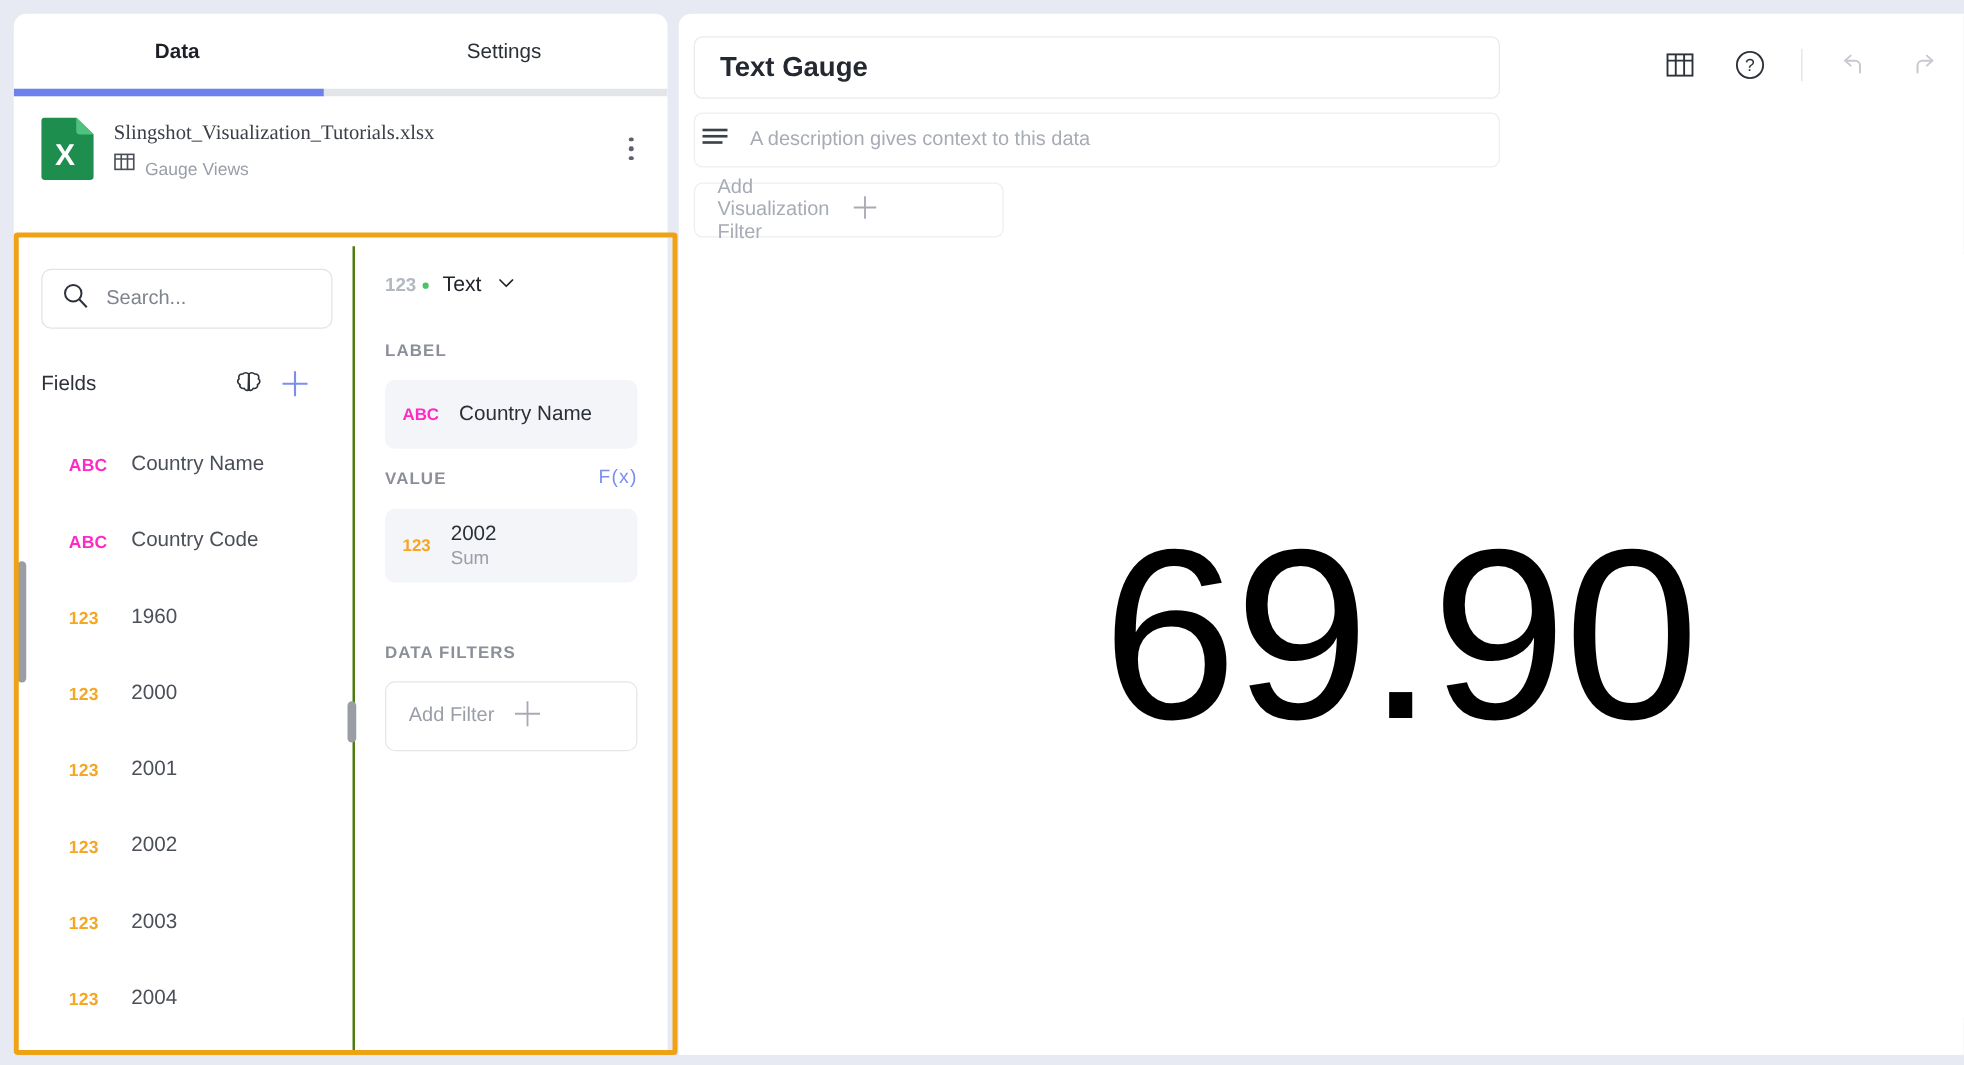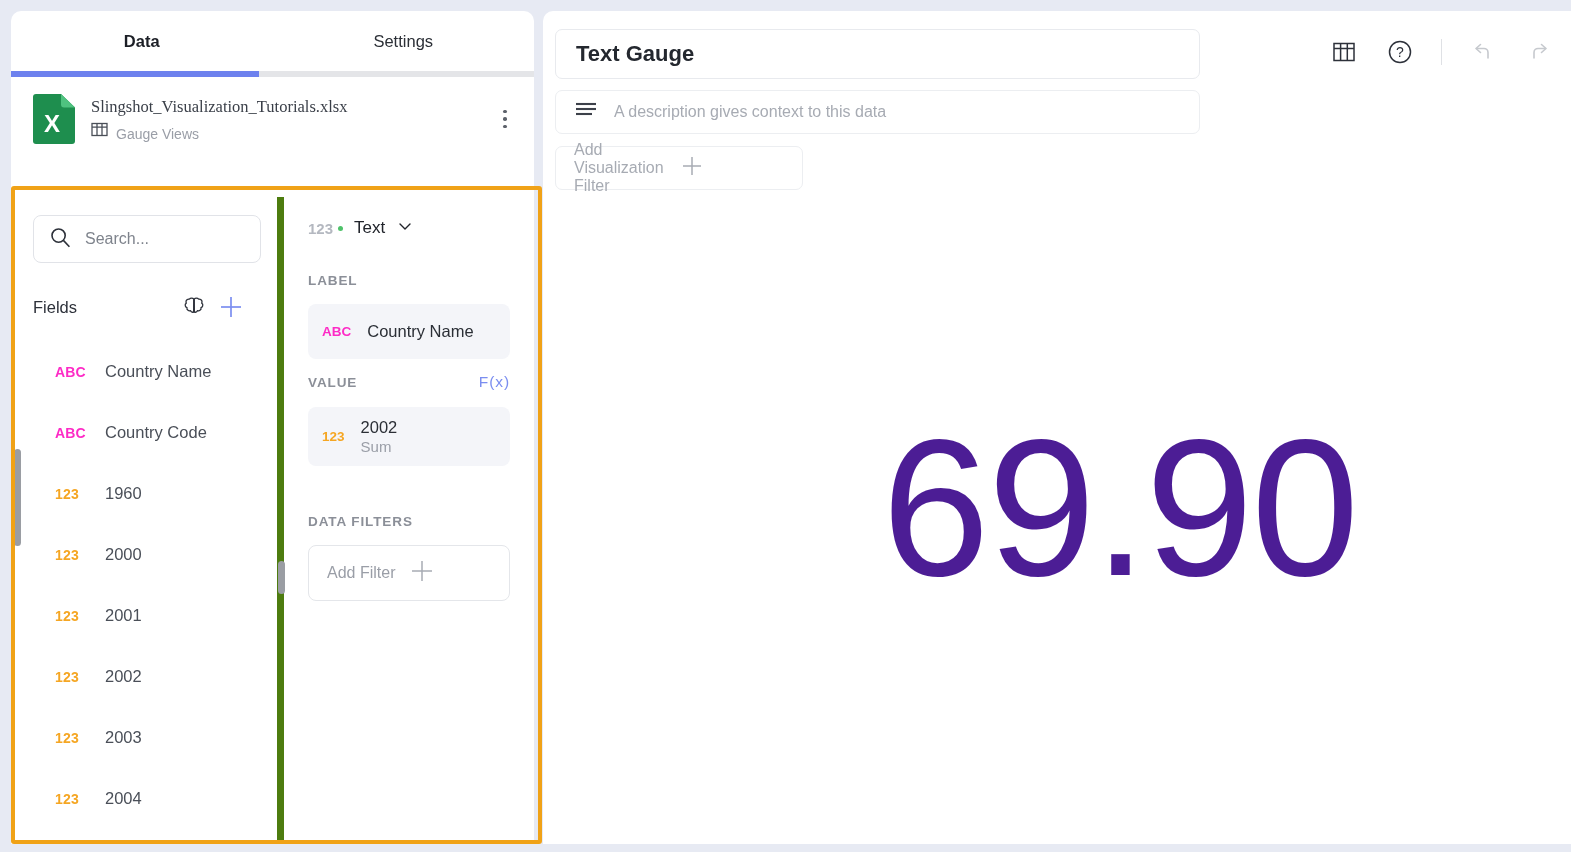--- a/index.html
+++ b/index.html
@@ -51,21 +51,21 @@
     border: 4px solid #f0a217;
     border-radius: 3px;
     pointer-events: none;
     z-index: 40;
   }
 
   
   .cols { position: absolute; left: 0; top: 186px; width: 523px; height: 647px; display: flex; }
   .fields-col {
     width: 273px; height: 100%; background: #fff;
-    border-right: 7px solid #4d7c0f; position: relative; overflow: hidden;
+    border-right: 2px solid #4d7c0f; position: relative; overflow: hidden;
   }
   .search-wrap { padding: 18px 16px 0 22px; }
   .search-box {
     height: 48px; border: 1px solid #e1e3e8; border-radius: 8px;
     display: flex; align-items: center; gap: 14px; padding: 0 16px;
     cursor: text;
   }
   .search-ph { font-size: 16px; color: #7e838c; }
 
   .fields-head {
@@ -139,21 +139,21 @@
   .right-header { position: relative; height: 160px; }
   .title-input {
     position: absolute; left: 12px; top: 18px; width: 645px; height: 50px;
     border: 1px solid #e8eaee; border-radius: 7px;
     display: flex; align-items: center; padding: 0 20px;
     font-size: 22px; font-weight: bold; color: #24282f; cursor: text;
   }
   .desc-input {
     position: absolute; left: 12px; top: 79px; width: 645px; height: 44px;
     border: 1px solid #eceef1; border-radius: 7px;
-    display: flex; align-items: center; gap: 16px; padding: 0 18px; cursor: text;
+    display: flex; align-items: center; gap: 16px; padding: 0 4px; cursor: text;
   }
   .desc-ph { font-size: 16px; color: #a7abb3; }
   .viz-filter {
     position: absolute; left: 12px; top: 135px; width: 248px; height: 44px;
     border: 1px solid #eceef1; border-radius: 7px;
     display: flex; align-items: center; padding: 0 18px; cursor: pointer;
   }
   .viz-filter span { font-size: 16px; color: #a7abb3; flex: 1; }
 
   .toolbar {
@@ -164,21 +164,21 @@
     width: 46px; height: 46px; display: flex; align-items: center;
     justify-content: center; cursor: pointer; border-radius: 6px;
   }
   .tb-div { width: 1px; height: 26px; background: #dfe1e5; margin: 0 8px; }
 
   .gauge-stage {
     position: absolute; left: 0; top: 160px; right: 0; bottom: 0;
     display: flex; align-items: center; justify-content: center;
   }
   .gauge-value {
-    font-size: 194px; color: #4c1d95; font-weight: normal;
+    font-size: 194px; color: #000000; font-weight: normal;
     letter-spacing: -2px; line-height: 1; font-family: "Liberation Sans", sans-serif;
   }
 </style>
 </head>
 <body>
 
 <div class="app">
 
   <div class="left-panel">
 

